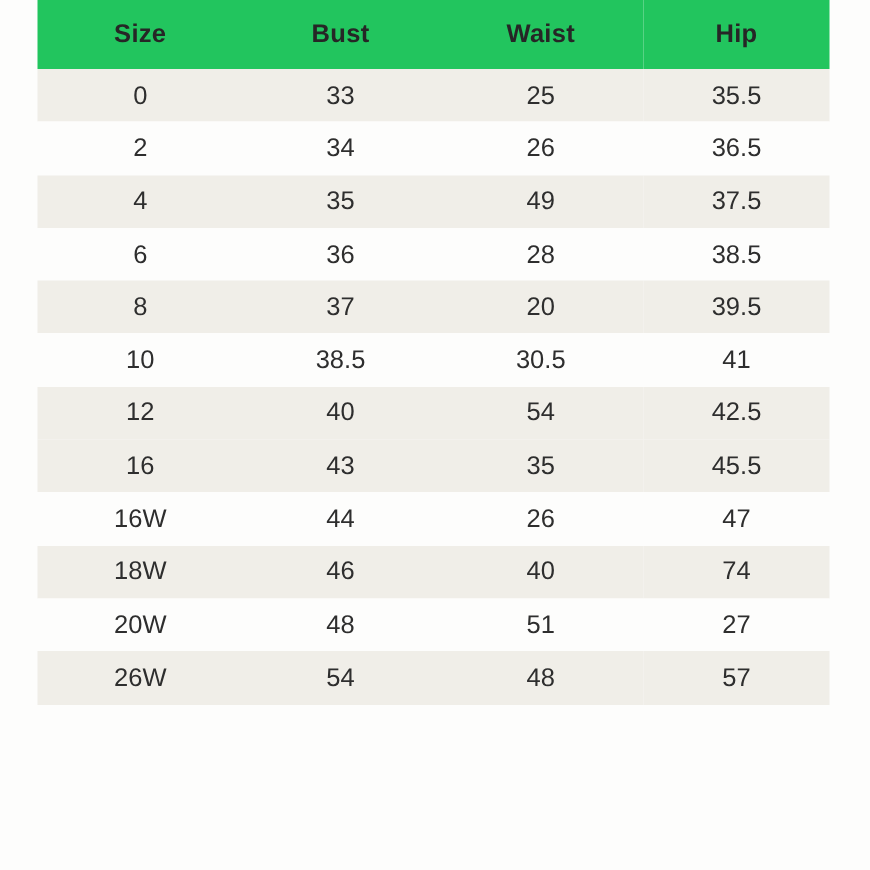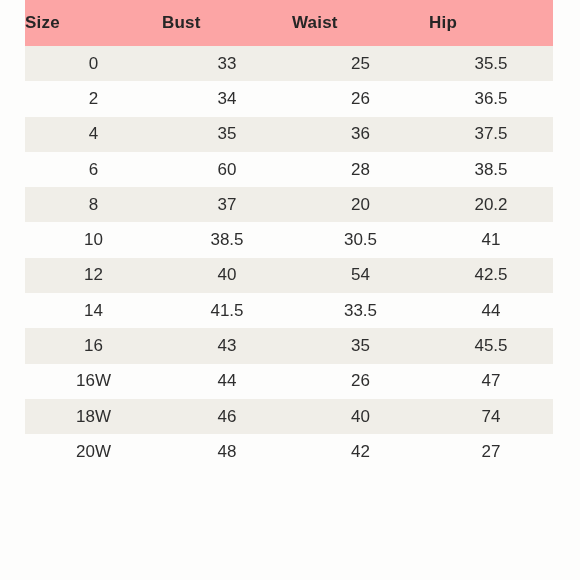--- a/index.html
+++ b/index.html
@@ -34,24 +34,24 @@
   table.size-table col.col-bust  { width: 130px; }
   table.size-table col.col-waist { width: 137px; }
   table.size-table col.col-hip   { width: 124px; }
 
   thead th {
     height: 46px;
     padding: 0;
     font-size: 17px;
     font-weight: 700;
     letter-spacing: 0.2px;
-    text-align: left;
+    text-align: center;
     vertical-align: middle;
     color: #262626;
-    background: #fca5a5;
+    background: #22c55e;
   }
 
   tbody td {
     height: 35.3px;
     padding: 0;
     font-size: 17px;
     font-weight: 400;
     text-align: center;
     vertical-align: middle;
     color: #2e2e2e;
@@ -94,52 +94,46 @@
         </tr>
         <tr class="plain">
           <td>2</td>
           <td>34</td>
           <td>26</td>
           <td>36.5</td>
         </tr>
         <tr class="shaded">
           <td>4</td>
           <td>35</td>
-          <td>36</td>
+          <td>49</td>
           <td>37.5</td>
         </tr>
         <tr class="plain">
           <td>6</td>
-          <td>60</td>
+          <td>36</td>
           <td>28</td>
           <td>38.5</td>
         </tr>
         <tr class="shaded">
           <td>8</td>
           <td>37</td>
           <td>20</td>
-          <td>20.2</td>
+          <td>39.5</td>
         </tr>
         <tr class="plain">
           <td>10</td>
           <td>38.5</td>
           <td>30.5</td>
           <td>41</td>
         </tr>
         <tr class="shaded">
           <td>12</td>
           <td>40</td>
           <td>54</td>
           <td>42.5</td>
-        </tr>
-        <tr class="plain">
-          <td>14</td>
-          <td>41.5</td>
-          <td>33.5</td>
-          <td>44</td>
         </tr>
         <tr class="shaded">
           <td>16</td>
           <td>43</td>
           <td>35</td>
           <td>45.5</td>
         </tr>
         <tr class="plain">
           <td>16W</td>
           <td>44</td>
@@ -148,18 +142,24 @@
         </tr>
         <tr class="shaded">
           <td>18W</td>
           <td>46</td>
           <td>40</td>
           <td>74</td>
         </tr>
         <tr class="plain">
           <td>20W</td>
           <td>48</td>
-          <td>42</td>
+          <td>51</td>
           <td>27</td>
+        </tr>
+        <tr class="shaded">
+          <td>26W</td>
+          <td>54</td>
+          <td>48</td>
+          <td>57</td>
         </tr>
       </tbody>
   </table>
 </div>
 
 </body></html>

